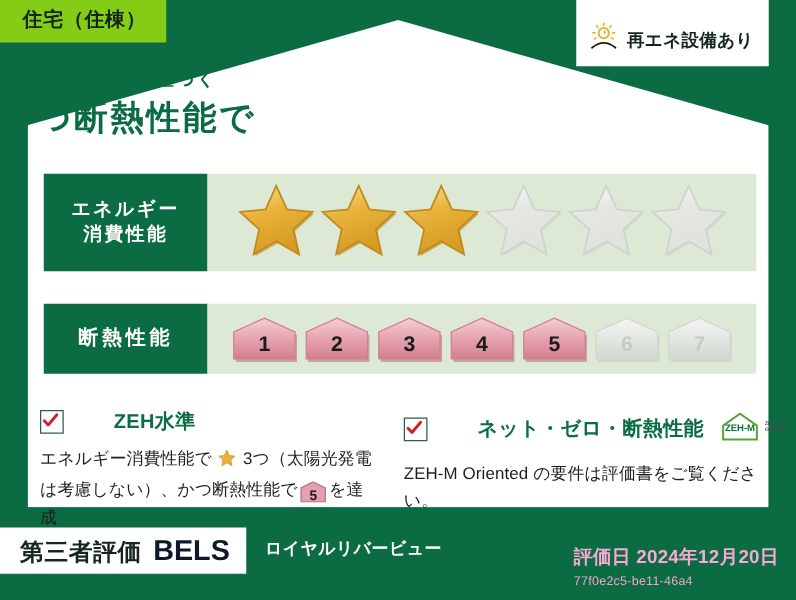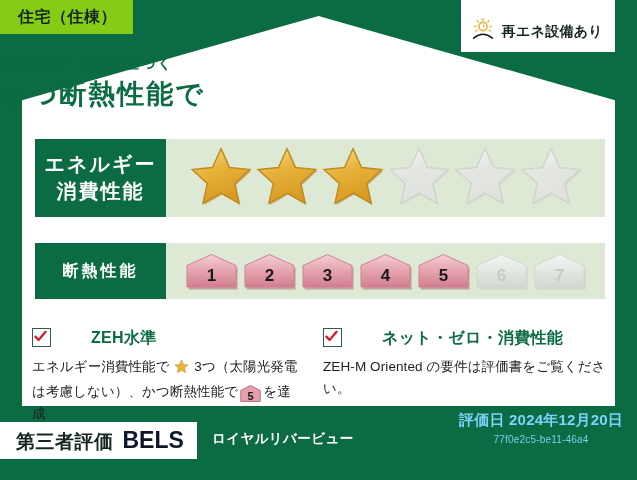--- a/index.html
+++ b/index.html
@@ -106,21 +106,21 @@
   #row-insulation { top: 243px; height: 56px; }
 
   .perf-label {
     flex: 0 0 131px;
     background: #0b6b42;
     color: #ffffff;
     display: flex;
     flex-direction: column;
     align-items: center;
     justify-content: center;
-    font-size: 20px;
+    font-size: 15px;
     font-weight: bold;
     letter-spacing: 2px;
     line-height: 1.35;
   }
   #row-insulation .perf-label { font-size: 16px; letter-spacing: 3px; }
 
   .perf-value {
     flex: 1 1 auto;
     background: #dde9d5;
     display: flex;
@@ -256,23 +256,23 @@
     top: 26px;
     font-size: 13.5px;
     font-weight: bold;
     color: #ffffff;
     letter-spacing: 0.4px;
     line-height: 1;
   }
   #eval-block {
     position: absolute;
     right: 14px;
-    top: 6px;
-    text-align: center;
-    color: #7dd3fc;
+    top: 32px;
+    text-align: left;
+    color: #f9a8d4;
   }
   #eval-date {
     font-size: 15px;
     font-weight: bold;
     letter-spacing: 0.2px;
     line-height: 1;
   }
   #eval-id {
     margin-top: 8px;
     font-size: 10px;
@@ -522,21 +522,29 @@
     </div>
   </div>
 
   <div class="check-section" id="check-right">
     <div class="check-head">
       <span class="checkbox-mark">
         <svg width="13" height="13" viewBox="0 0 13 13">
           <path d="M1.4 6.6 L4.6 10.0 L11.5 1.8" fill="none" stroke="#cf2030" stroke-width="2.3" stroke-linecap="round" stroke-linejoin="round"></path>
         </svg>
       </span>
-      <span class="check-title">ネット・ゼロ・消費性能</span>
+      <span class="check-title">ネット・ゼロ・断熱性能</span>
+      <span id="zehm-logo">
+        <svg width="54" height="26" viewBox="0 0 54 26">
+          <path d="M3.5 12.5 L17 3 L30.5 12.5 L30.5 23.5 L3.5 23.5 Z" fill="none" stroke="#5aa33c" stroke-width="1.6"></path>
+          <text x="17" y="17.2" font-family="Liberation Sans, sans-serif" font-size="7.6" font-weight="bold" fill="#0b6b42" text-anchor="middle">ZEH-M</text>
+          <text x="37" y="12" font-family="Liberation Sans, sans-serif" font-size="4" font-weight="bold" fill="#4a4a4a">ZEH-M</text>
+          <text x="37" y="17" font-family="Liberation Sans, sans-serif" font-size="4" font-weight="bold" fill="#4a4a4a">Oriented</text>
+        </svg>
+      </span>
     </div>
     <div class="check-body">ZEH-M Oriented の要件は評価書をご覧ください。</div>
   </div>
 
   <div id="footer">
     <div id="bels-chip">
       <span id="bels-label">第三者評価</span>
       <span id="bels-mark">BELS</span>
     </div>
     <div id="building-name">ロイヤルリバービュー</div>

